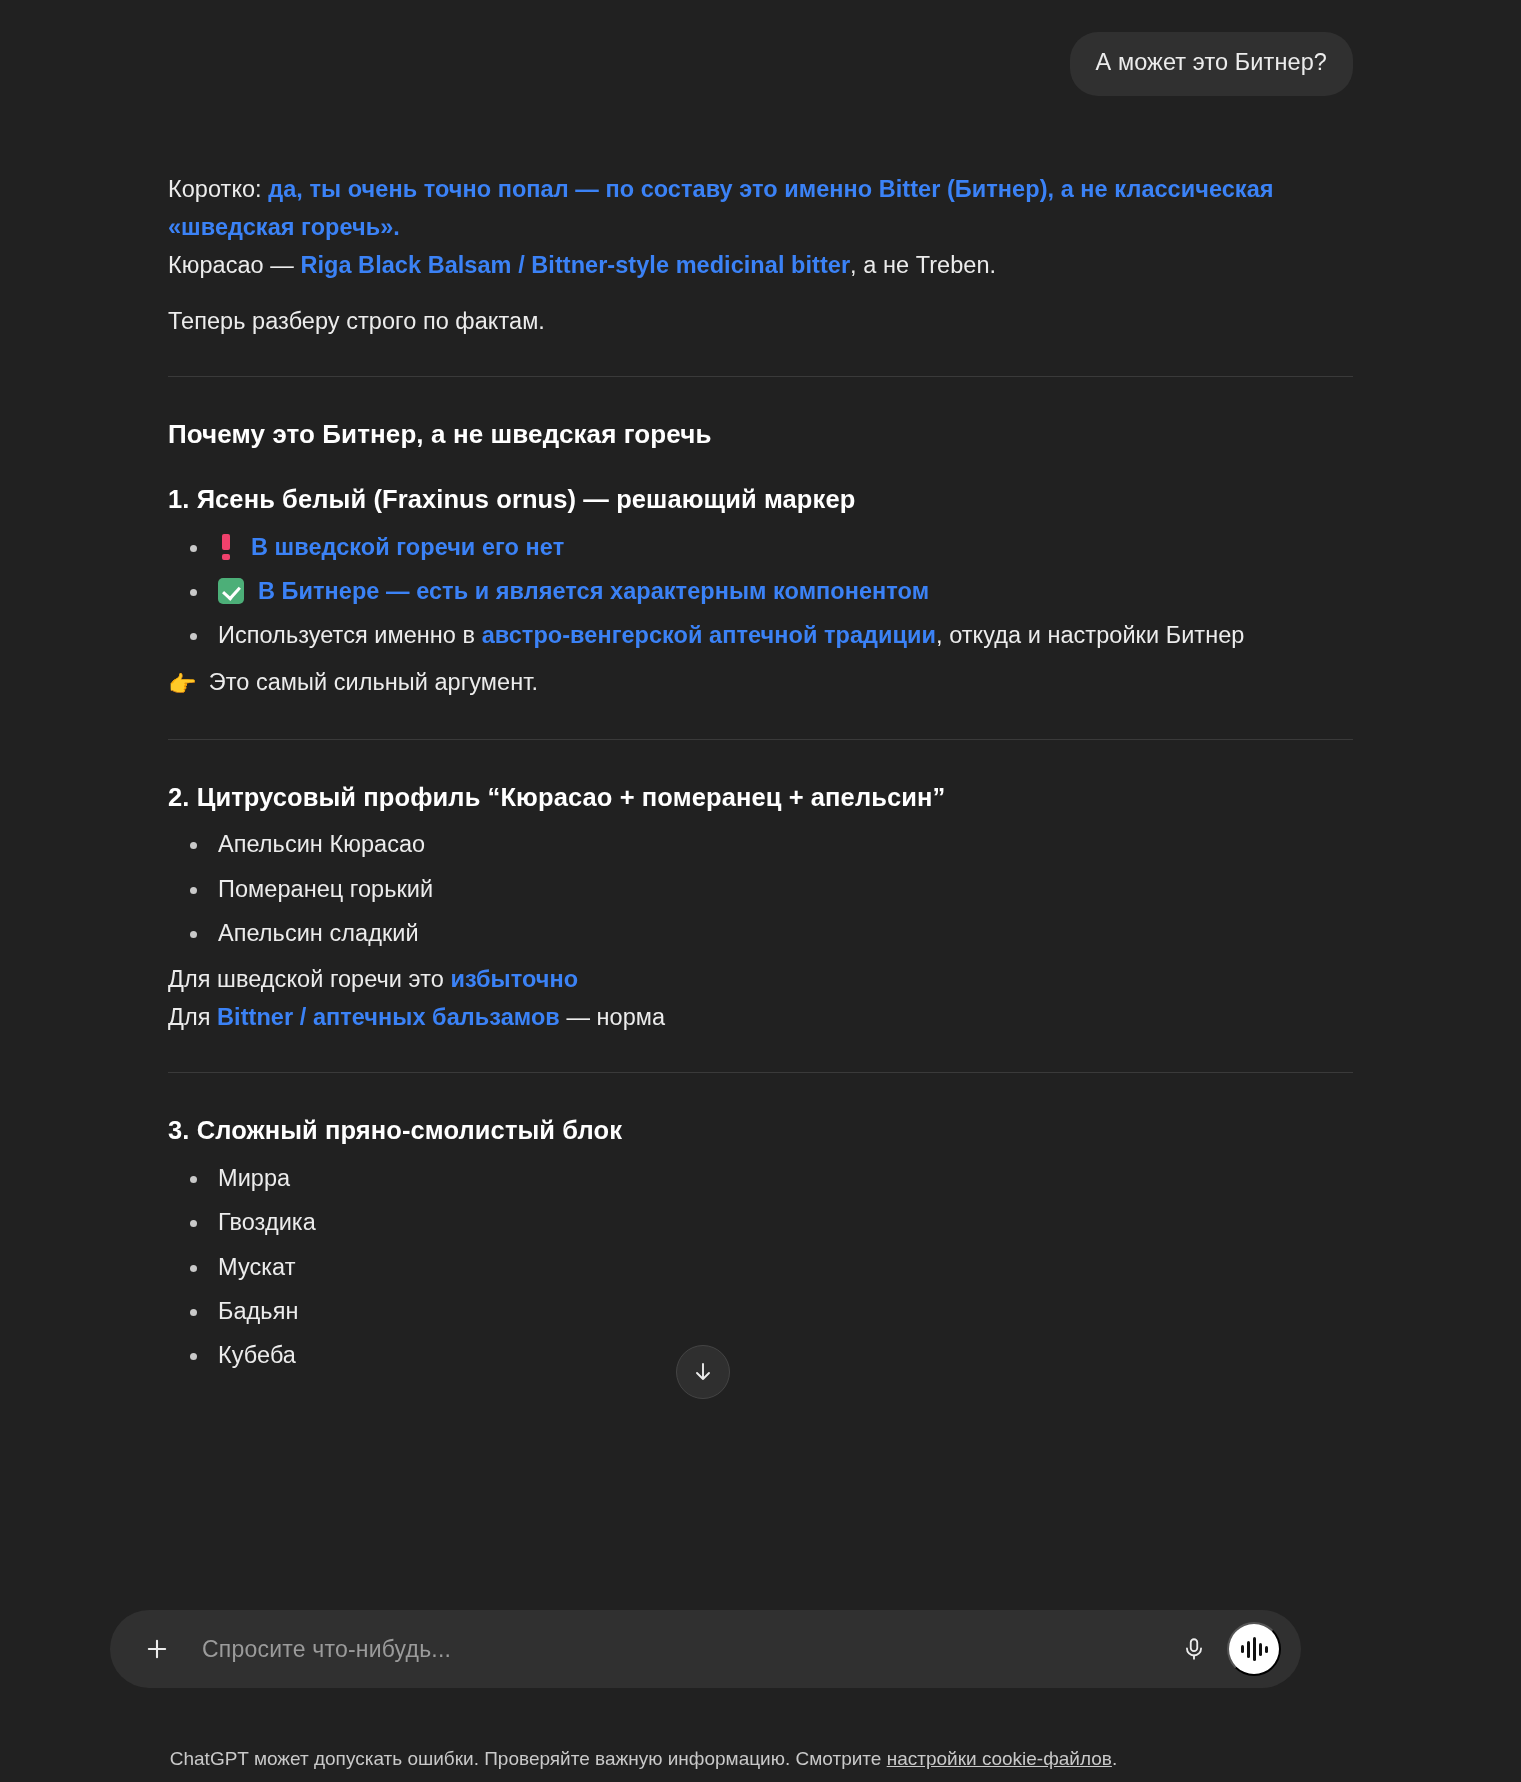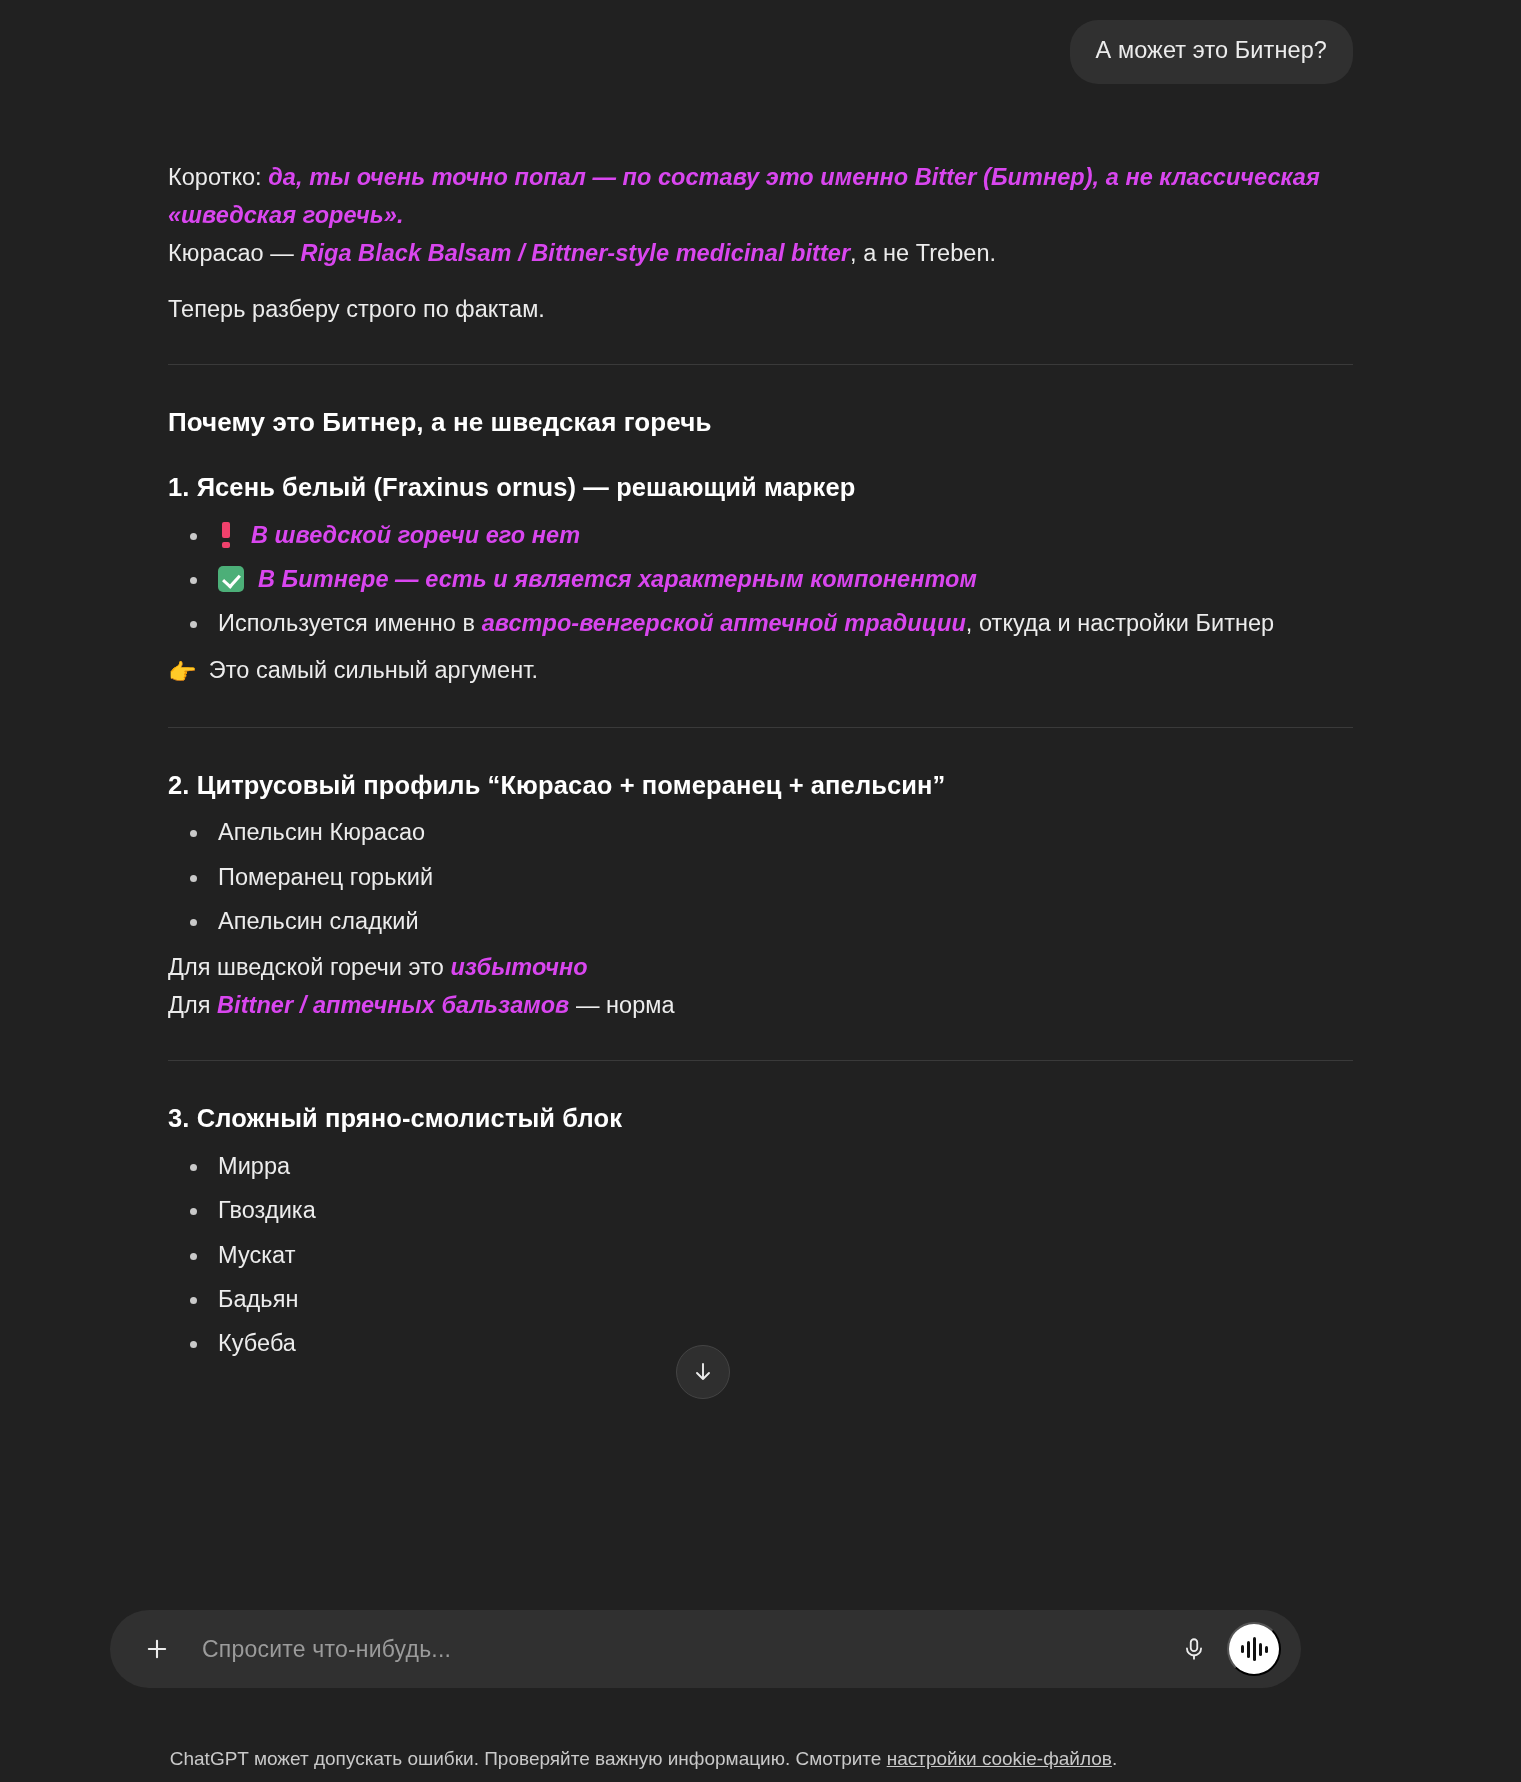--- a/index.html
+++ b/index.html
@@ -21,21 +21,21 @@
   }
 
   
   .conversation {
     position: absolute;
     top: 0;
     left: 0;
     width: 1521px;
     height: 1700px;
     overflow: hidden;
-    padding: 4px 0 0 0;
+    padding: 16px 0 0 0;
   }
 
   .thread {
     width: 1185px;
     margin: 0 auto;
     padding-top: 16px;
   }
 
   
   .user-row {
@@ -63,21 +63,21 @@
     color: #ececec;
     letter-spacing: .05px;
   }
 
   .assistant p { margin: 0 0 0 0; }
 
   .lead-line { margin-bottom: 2px; }
 
   .spacer-18 { height: 18px; }
 
-  b, strong { font-weight: 700; color: #d946ef; font-style: italic; }
+  b, strong { font-weight: 700; color: #3b82f6; }
 
   hr.divider {
     border: none;
     border-top: 1px solid #3a3a3a;
     margin: 36px 0 40px 0;
     width: 100%;
   }
 
   h2.section-title {
     font-size: 26px;

